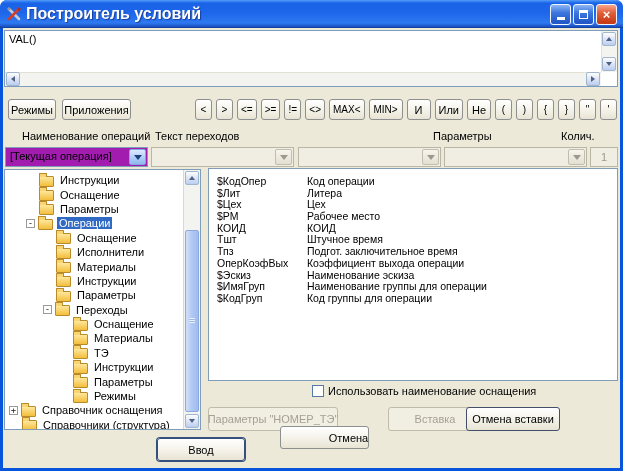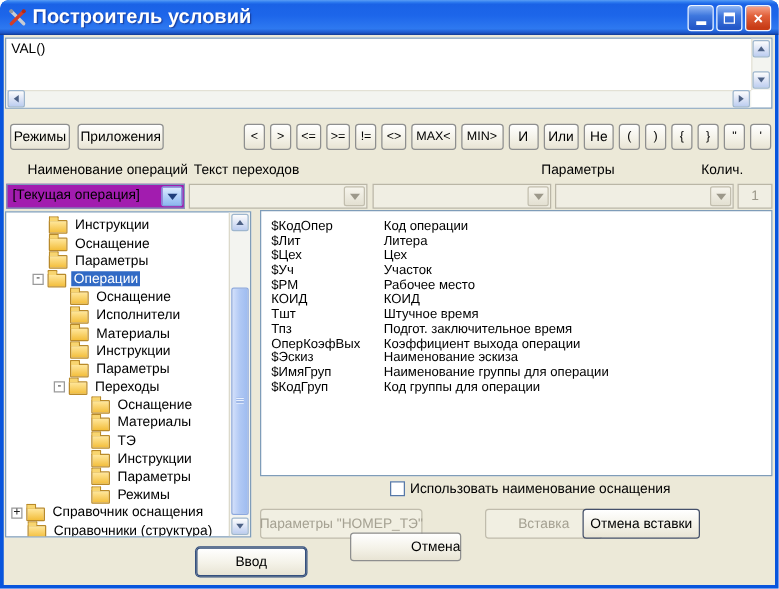--- a/index.html
+++ b/index.html
@@ -348,24 +348,20 @@
         </div>
       <div class="vrow">
           <span class="vcode">$Лит</span>
           <span class="vdesc">Литера</span>
         </div>
       <div class="vrow">
           <span class="vcode">$Цех</span>
           <span class="vdesc">Цех</span>
         </div>
       <div class="vrow">
-          <span class="vcode">$Уч</span>
-          <span class="vdesc">Участок</span>
-        </div>
-      <div class="vrow">
           <span class="vcode">$РМ</span>
           <span class="vdesc">Рабочее место</span>
         </div>
       <div class="vrow">
           <span class="vcode">КОИД</span>
           <span class="vdesc">КОИД</span>
         </div>
       <div class="vrow">
           <span class="vcode">Тшт</span>
           <span class="vdesc">Штучное время</span>

